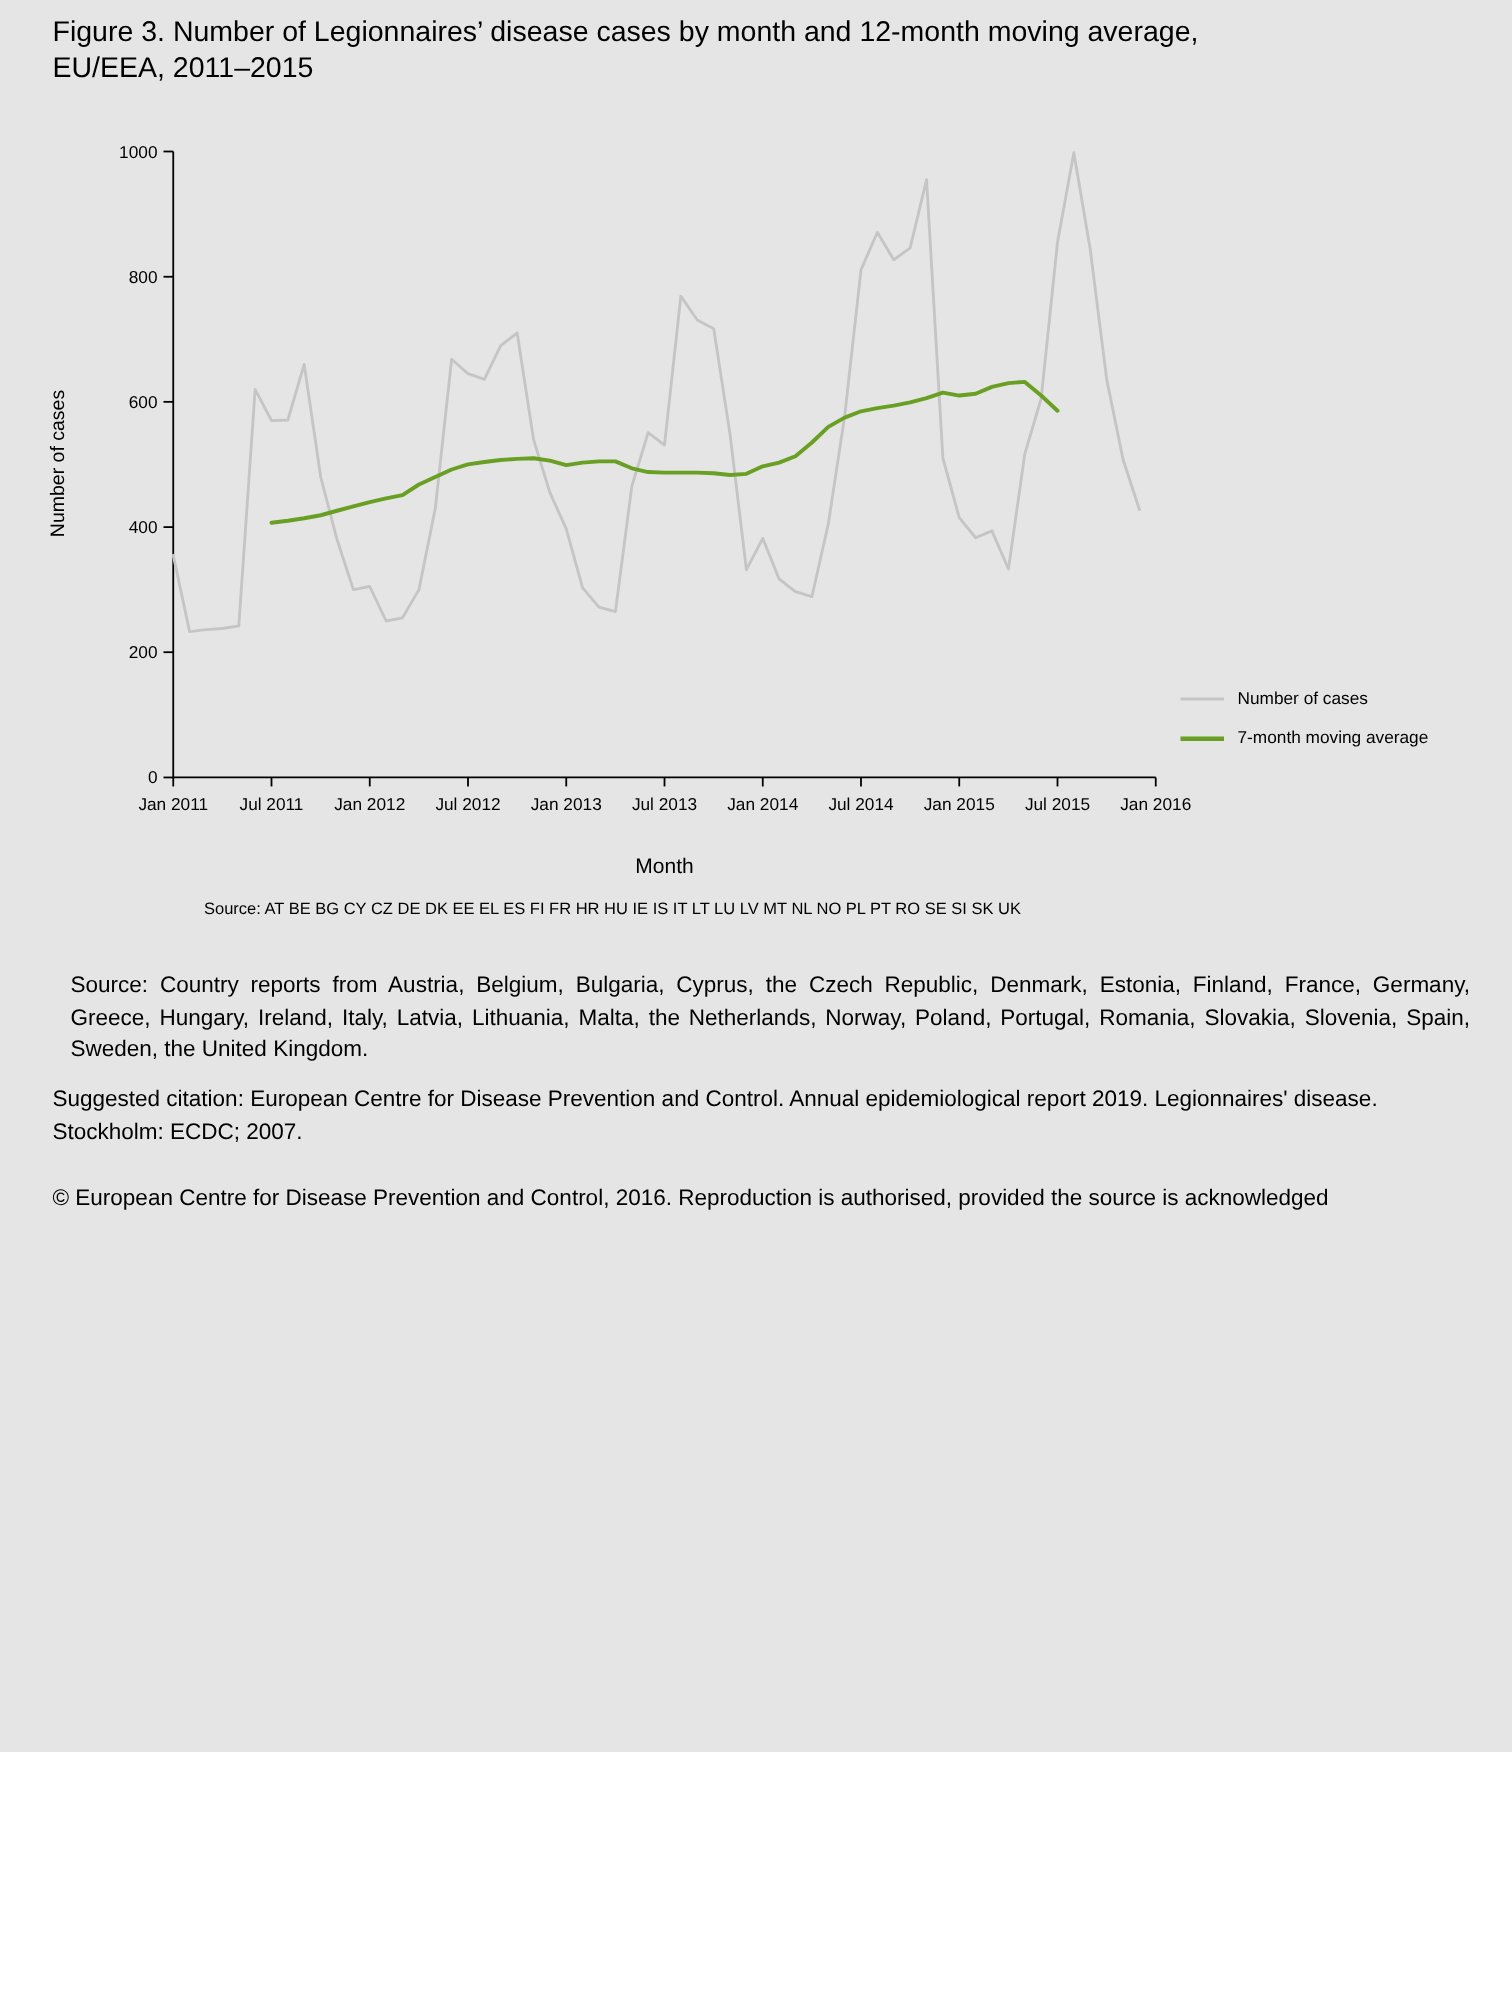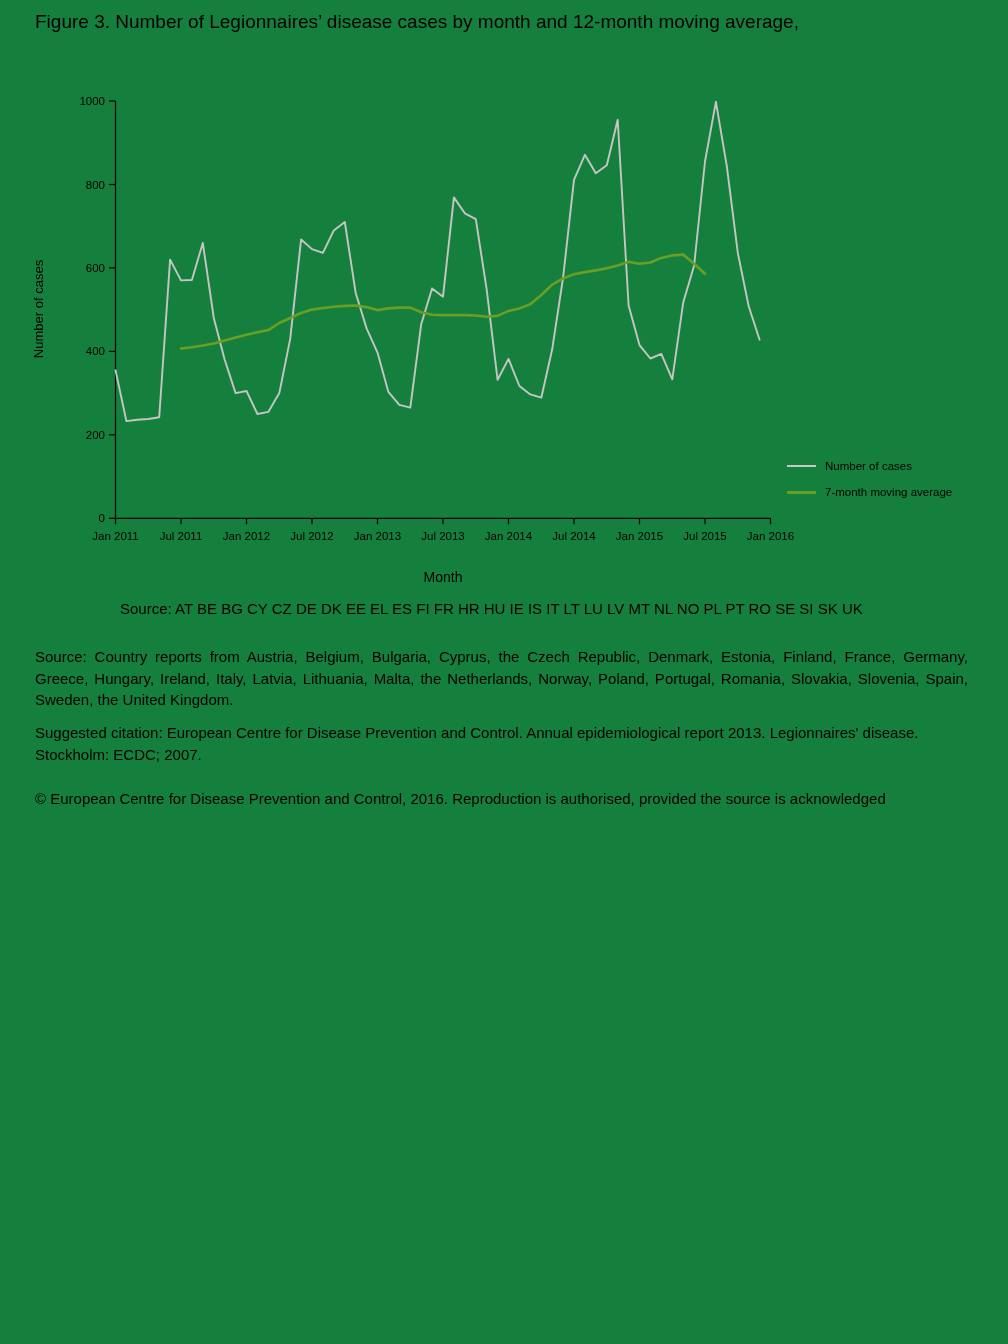--- a/index.html
+++ b/index.html
@@ -1,44 +1,45 @@
 <!DOCTYPE html>
 <html><head>
 <meta charset="utf-8">
 <style>
   html,body{margin:0;padding:0;background:#ffffff;}
-  .page{position:relative;width:1008px;height:1344px;background:#15803d;overflow:hidden;
+  .page{position:relative;width:1008px;height:1168px;background:#e5e5e5;overflow:hidden;
         font-family:"Liberation Sans","DejaVu Sans",sans-serif;color:#000;}
   .fig-title{position:absolute;left:35px;top:10px;font-size:19px;line-height:24px;color:#000;}
   .fig-title div{white-space:nowrap;}
   #chart-svg{position:absolute;left:0;top:0;pointer-events:none;}
   .y-axis-title{position:absolute;left:38px;top:309px;transform:translate(-50%,-50%) rotate(-90deg);
         font-size:13px;white-space:nowrap;}
   .x-axis-title{position:absolute;left:443px;top:577px;transform:translate(-50%,-50%);
         font-size:14px;white-space:nowrap;}
-  .source-note{position:absolute;left:120px;top:600px;font-size:15px;white-space:nowrap;}
+  .source-note{position:absolute;left:136px;top:600px;font-size:11px;white-space:nowrap;}
   .legend{position:absolute;left:787px;top:460px;display:flex;flex-direction:column;gap:14px;}
   .legend-row{display:flex;align-items:center;gap:9px;}
   .swatch{display:inline-block;width:29px;height:2px;background:#c5c5c5;}
   .swatch.thick{height:3px;}
   .legend-label{font-size:11.5px;line-height:12px;}
   .para{position:absolute;left:35px;width:933px;font-size:15px;line-height:21.5px;}
-  .para.justified{text-align:justify;}
+  .para.justified{text-align:justify;margin-left:12px;}
   .para div{white-space:nowrap;}
   .p-source{top:646px;}
   .p-citation{top:722px;}
   .p-copyright{top:788px;}
 </style>
 </head>
 <body>
 
 <div class="page">
 
   <div class="fig-title">
     <div>Figure 3. Number of Legionnaires’ disease cases by month and 12-month moving average,</div>
+    <div>EU/EEA, 2011–2015</div>
   </div>
 
   <svg id="chart-svg" width="1008" height="560" viewBox="0 0 1008 560">
       <path d="M115.5,101.0 L115.5,518.3 L770.5,518.3" fill="none" stroke="#000" stroke-width="1.2"></path>
       <line x1="109" y1="518.3" x2="115.5" y2="518.3" stroke="#000" stroke-width="1.2"></line>
       <text x="105" y="522.3" text-anchor="end" font-size="11.5" fill="#000">0</text>
       <line x1="109" y1="434.8" x2="115.5" y2="434.8" stroke="#000" stroke-width="1.2"></line>
       <text x="105" y="438.8" text-anchor="end" font-size="11.5" fill="#000">200</text>
       <line x1="109" y1="351.4" x2="115.5" y2="351.4" stroke="#000" stroke-width="1.2"></line>
       <text x="105" y="355.4" text-anchor="end" font-size="11.5" fill="#000">400</text>
@@ -85,19 +86,19 @@
     </div>
     <div class="legend-row">
       <span class="swatch thick" style="background: rgb(105, 160, 35);"></span>
       <span class="legend-label">7-month moving average</span>
     </div>
   </div>
 
   <div class="para justified p-source">Source: Country reports from Austria, Belgium, Bulgaria, Cyprus, the Czech Republic, Denmark, Estonia, Finland, France, Germany, Greece, Hungary, Ireland, Italy, Latvia, Lithuania, Malta, the Netherlands, Norway, Poland, Portugal, Romania, Slovakia, Slovenia, Spain, Sweden, the United Kingdom.</div>
 
   <div class="para p-citation">
-    <div>Suggested citation: European Centre for Disease Prevention and Control. Annual epidemiological report 2013. Legionnaires' disease.</div>
+    <div>Suggested citation: European Centre for Disease Prevention and Control. Annual epidemiological report 2019. Legionnaires' disease.</div>
     <div>Stockholm: ECDC; 2007.</div>
   </div>
 
   <div class="para p-copyright">© European Centre for Disease Prevention and Control, 2016. Reproduction is authorised, provided the source is acknowledged</div>
 
 </div>
 
 </body></html>

